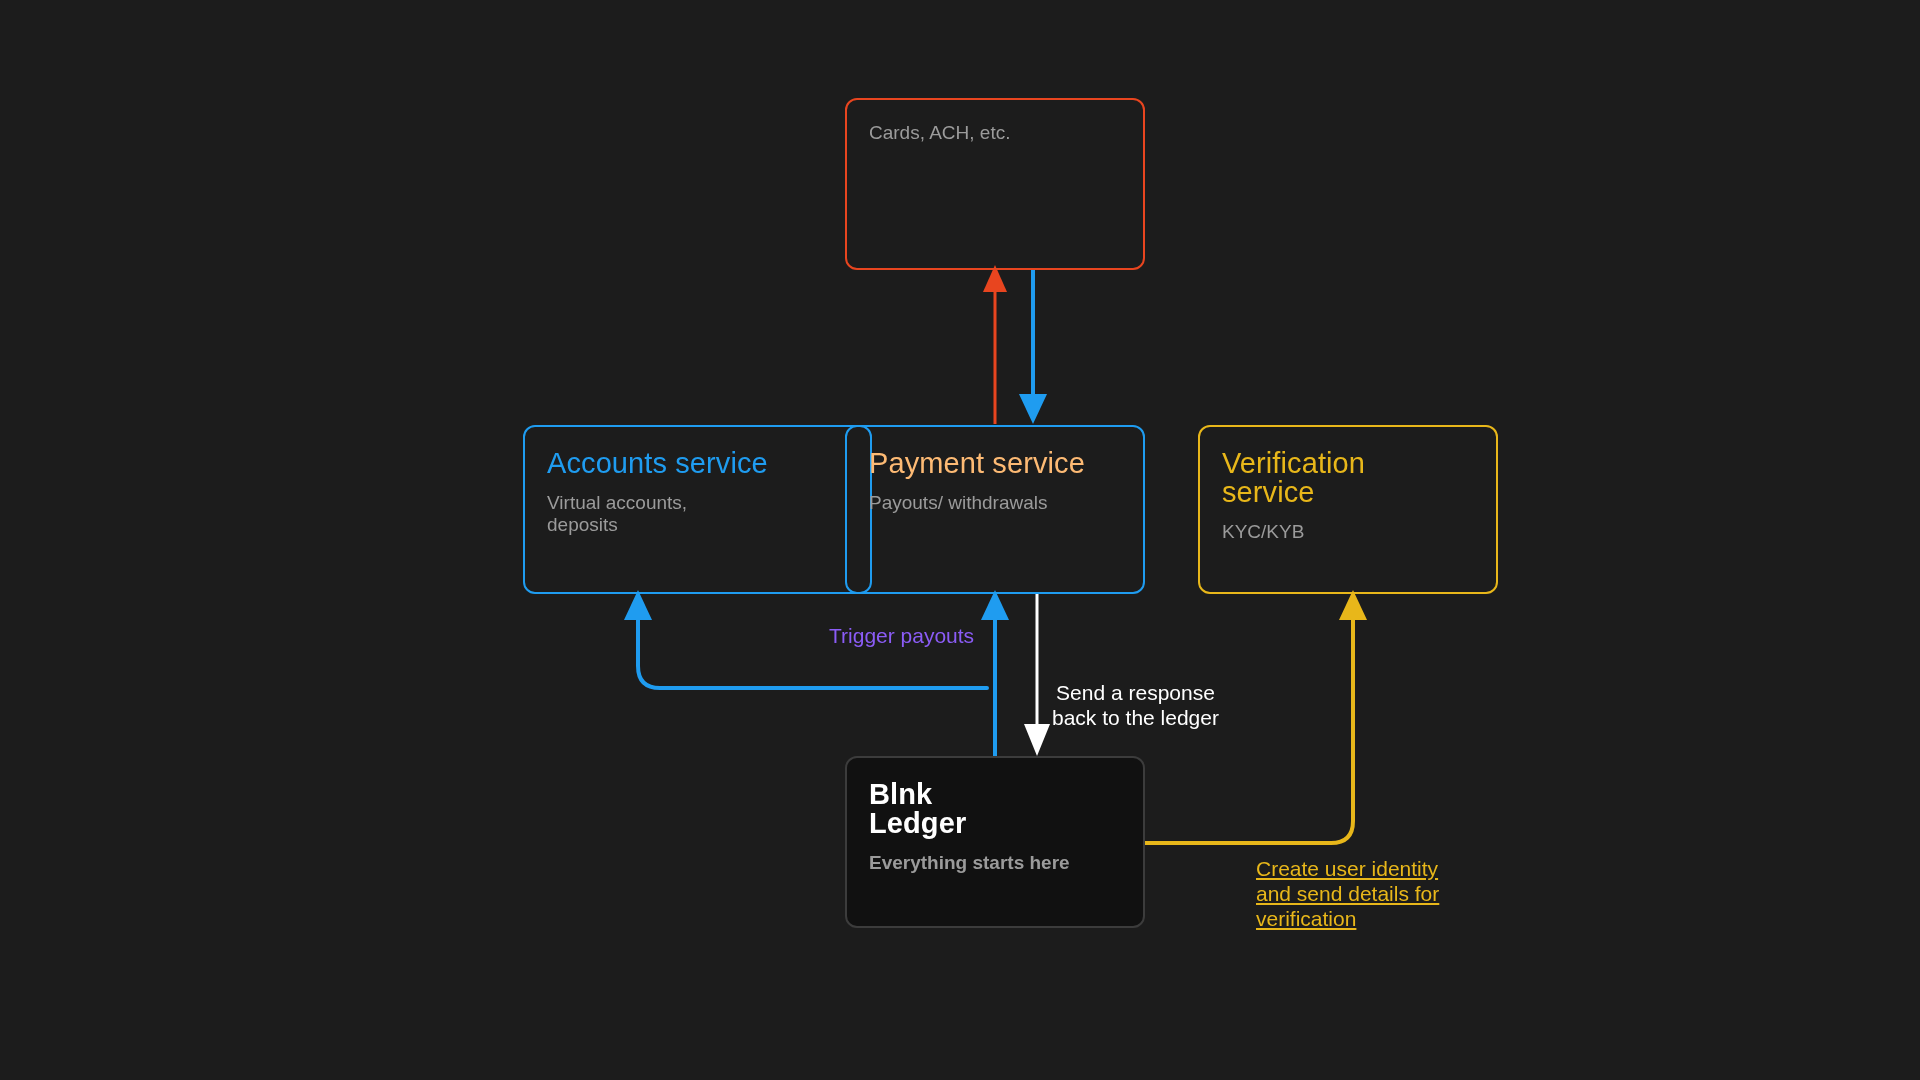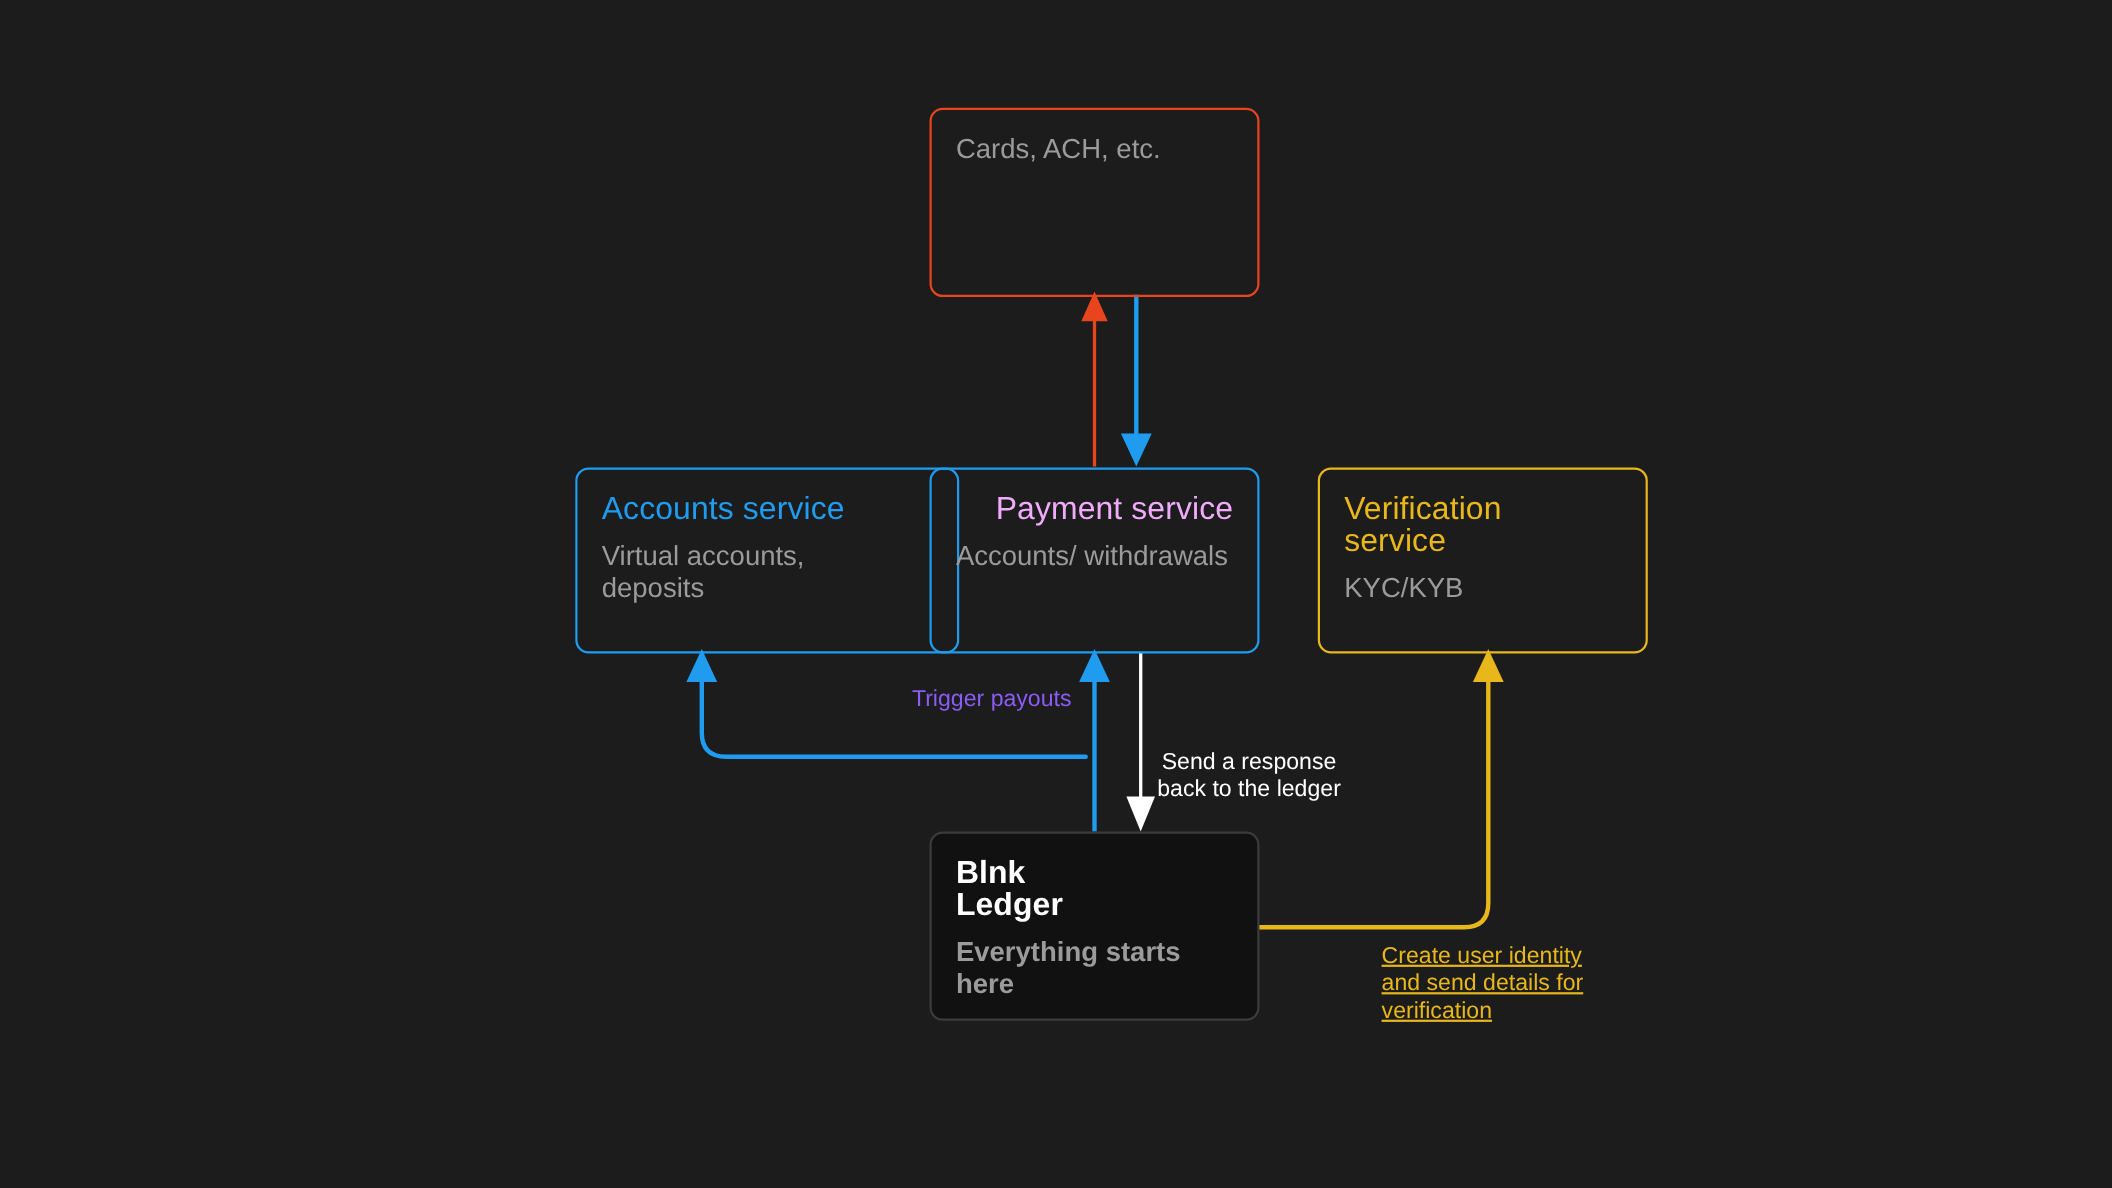--- a/index.html
+++ b/index.html
@@ -36,21 +36,21 @@
     padding: 22px 22px 0 22px;
   }
   .node .title {
     font-size: 29px;
     line-height: 1.0;
     letter-spacing: 0.1px;
     margin: 0 0 14px 0;
     white-space: pre-line;
   }
   .node .subtitle {
-    font-size: 25px;
+    font-size: 19px;
     line-height: 1.15;
     color: #9b9b9b;
     margin: 0;
     white-space: pre-line;
   }
   .edge-label {
     position: absolute;
     font-size: 21px;
     line-height: 1.18;
     white-space: pre-line;
@@ -98,22 +98,22 @@
     <p class="subtitle">Cards, ACH, etc.</p>
   </div>
 
   <div class="node" style="left:523px; top:425px; width:349px; height:169px; border-color:#1f9cf0;">
     <p class="title" style="color:#1f9cf0;">Accounts service</p>
     <p class="subtitle">Virtual accounts,
 deposits</p>
   </div>
 
   <div class="node" style="left:845px; top:425px; width:300px; height:169px; border-color:#1f9cf0;">
-    <p class="title" style="color:#f0abfc;text-align:right;">Payment service</p>
-    <p class="subtitle">Accounts/ withdrawals</p>
+    <p class="title" style="color:#fdba74;">Payment service</p>
+    <p class="subtitle">Payouts/ withdrawals</p>
   </div>
 
   <div class="node" style="left:1198px; top:425px; width:300px; height:169px; border-color:#e8b71a;">
     <p class="title" style="color:#e8b71a;">Verification
 service</p>
     <p class="subtitle">KYC/KYB</p>
   </div>
 
   <div class="node" style="left:845px; top:756px; width:300px; height:172px;
               border-color:#3c3c3c; background:#111111;font-weight:bold;">

